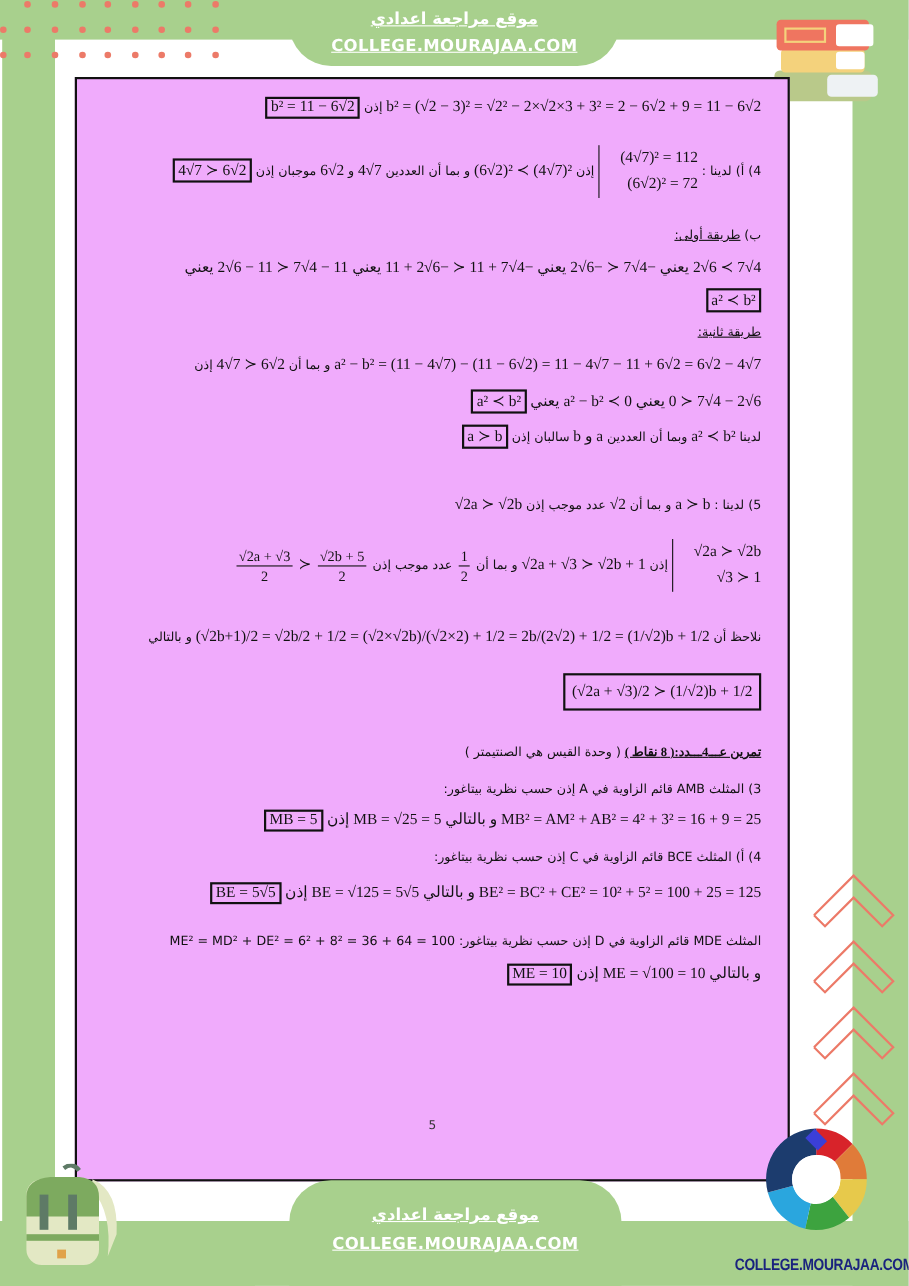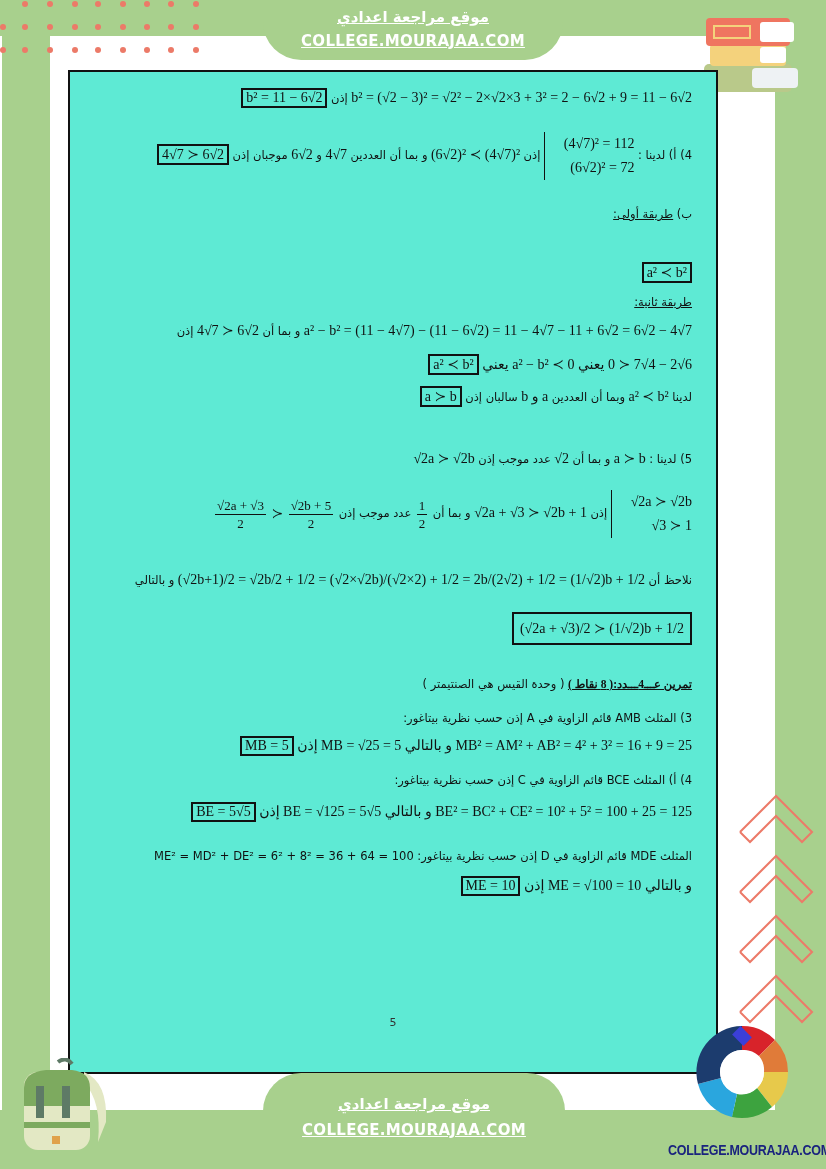--- a/index.html
+++ b/index.html
@@ -5,21 +5,21 @@
   html,body{margin:0;padding:0;}
   body{width:826px;height:1169px;position:relative;overflow:hidden;background:#fff;font-family:"DejaVu Sans",sans-serif;}
   .green{background:#a8d08d;position:absolute;}
   .dots{position:absolute;left:0;top:0;width:200px;height:60px;}
   .dot{position:absolute;width:6px;height:6px;border-radius:50%;background:#ec7a68;}
   .tab-top{position:absolute;left:263px;top:0;width:300px;height:60px;background:#a8d08d;border-radius:0 0 38px 38px;}
   .tab-bot{position:absolute;left:263px;top:1073px;width:302px;height:96px;background:#a8d08d;border-radius:38px 38px 0 0;}
   .brand{position:absolute;width:100%;text-align:center;color:#fff;text-decoration:underline;font-family:"DejaVu Sans",sans-serif;font-weight:bold;}
   .brand.ar{font-size:15px;}
   .brand.en{font-size:15px;letter-spacing:0.3px;}
-  .frame{position:absolute;left:68px;top:70px;width:650px;height:1004px;border:2px solid #111;background:#5eead4;box-sizing:border-box;}
+  .frame{position:absolute;left:68px;top:70px;width:650px;height:1004px;border:2px solid #111;background:#f0abfc;box-sizing:border-box;}
   .line{position:absolute;right:24px;left:24px;direction:rtl;text-align:right;font-family:"Liberation Serif",serif;font-size:14px;color:#111;white-space:nowrap;}
   .line .ar{font-family:"DejaVu Sans",sans-serif;font-size:11.5px;}
   .m{font-family:"Liberation Serif",serif;font-style:normal;direction:ltr;unicode-bidi:isolate;display:inline-block;}
   .box{border:2px solid #111;padding:0 3px;display:inline-block;direction:ltr;unicode-bidi:isolate;font-family:"Liberation Serif",serif;}
   .u{text-decoration:underline;font-family:"DejaVu Sans",sans-serif;font-size:11.5px;}
   .frac{display:inline-flex;flex-direction:column;align-items:center;vertical-align:middle;margin:0 2px;font-size:13px;line-height:17px;}
   .frac .n{border-bottom:1px solid #111;padding:0 2px;}
   .sys{display:inline-flex;flex-direction:column;border-left:1px solid #111;padding-left:19px;vertical-align:middle;line-height:24px;direction:ltr;}
   .pageno{position:absolute;left:0;right:0;top:944px;text-align:center;font-size:11px;color:#333;}
   .chev{position:absolute;left:736px;width:80px;height:60px;}
@@ -97,20 +97,23 @@
     <span class="ar">و</span>
     <span class="m">6√2</span>
     <span class="ar">موجبان إذن</span>
     <span class="box">4√7 ≻ 6√2</span>
   </div>
 
   <div class="line" style="top:134px;">
     <span class="ar">ب)</span>
     <span class="u">طريقة أولى:</span>
   </div>
+  <div class="line" style="top:162px;">
+    <span class="m" style="direction:rtl;">4√7 ≻ 6√2  يعني  −4√7 ≺ −6√2  يعني  −4√7 + 11 ≺ −6√2 + 11  يعني  11 − 4√7 ≺ 11 − 6√2  يعني</span>
+  </div>
   <div class="line" style="top:190px;">
     <span class="box">a² ≺ b²</span>
   </div>
 
   <div class="line" style="top:222px;">
     <span class="u">طريقة ثانية:</span>
   </div>
   <div class="line" style="top:250px;">
     <span class="m">a² − b² = (11 − 4√7) − (11 − 6√2) = 11 − 4√7 − 11 + 6√2 = 6√2 − 4√7</span>
     <span class="ar">و بما أن</span>

